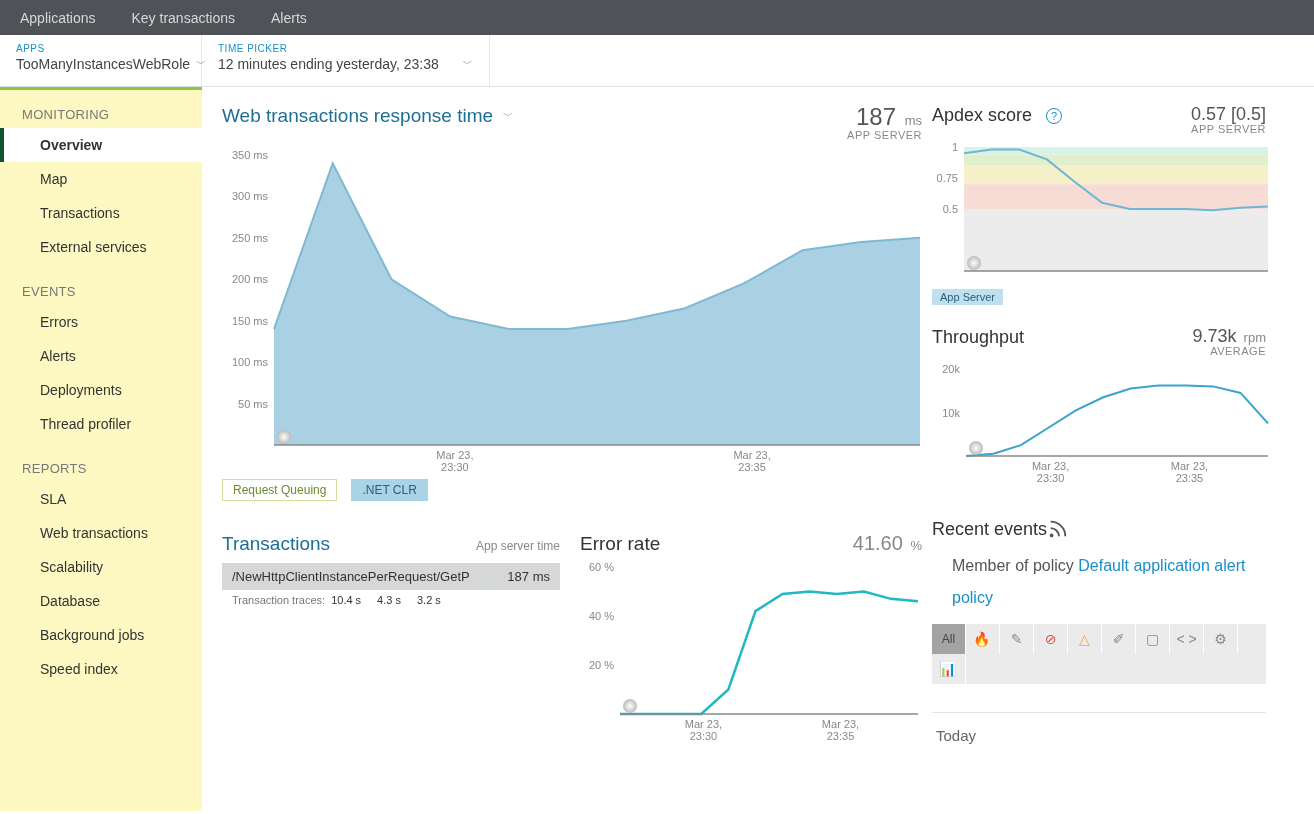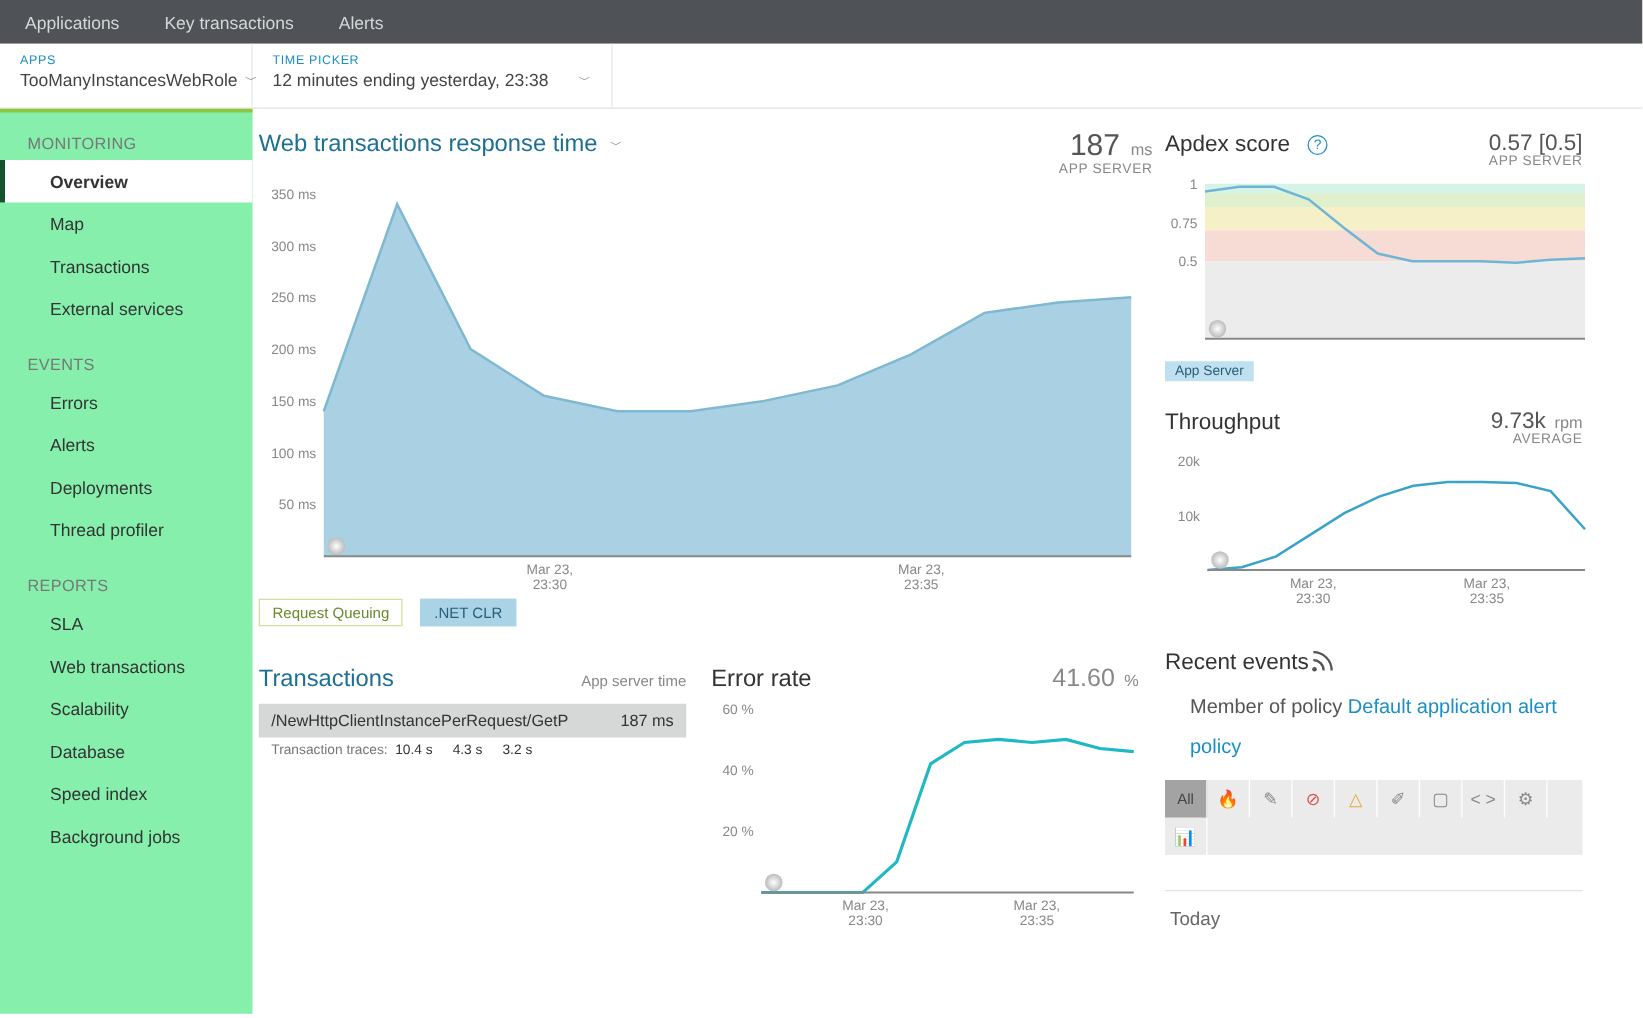--- a/index.html
+++ b/index.html
@@ -7,26 +7,26 @@
 .topbar{background:#4f5256;height:35px;display:flex;align-items:center;padding-left:20px}
 .topbar a{color:#d6d7d8;text-decoration:none;font-size:14px;margin-right:36px;cursor:pointer}
 .subbar{height:52px;border-bottom:1px solid #e1e1e1;display:flex;align-items:stretch;background:#fff;position:relative}
 .subbar-cell{padding:8px 16px 0 16px;border-right:1px solid #e8e8e8;height:100%}
 .subbar-cell.apps{width:202px}
 .subbar-label{font-size:10px;letter-spacing:.5px;color:#1a8fc7;text-transform:uppercase}
 .subbar-value{font-size:14px;color:#444;margin-top:2px;display:flex;align-items:center;gap:6px}
 .green-underline{position:absolute;left:0;top:52px;width:202px;height:3px;background:#8ec63f}
 .chev{color:#888;font-size:10px}
 .layout{display:flex;height:calc(100% - 90px)}
-.sidebar{width:202px;background:#86efac;height:100%;overflow-y:auto}
+.sidebar{width:202px;background:#fef9c3;height:100%;overflow-y:auto}
 .side-group{padding:20px 0 6px 22px;font-size:13px;color:#777;letter-spacing:.3px}
 .side-item{padding:9px 0 9px 40px;font-size:14px;color:#333;cursor:pointer}
 .side-item.active{background:#fff;font-weight:bold;border-left:4px solid #14532d;padding-left:36px}
 .main{flex:1;display:flex;padding:18px 0 0 0;gap:0;overflow:hidden}
-.col-left{width:720px;padding-left:5px}
+.col-left{width:720px;padding-left:20px}
 .col-right{width:360px;padding:0 16px 0 10px}
 .panel-title-row{display:flex;justify-content:space-between;align-items:flex-start;margin-bottom:8px}
 .panel-title{font-size:19px;color:#1d6f94;font-weight:400;display:flex;align-items:center;gap:10px}
 .panel-title.dark{color:#333}
 .metric-big{font-size:24px;color:#555;font-weight:300;text-align:right;line-height:1}
 .metric-unit{font-size:13px;color:#888;margin-left:2px}
 .metric-sub{font-size:11px;color:#888;letter-spacing:.5px;text-align:right}
 svg{display:block}
 .legend-row{margin-top:0;display:flex;gap:14px}
 .legend-chip{border:1px solid #cfe29a;background:#fff;color:#6a8a2a;font-size:12px;padding:3px 10px}
@@ -88,22 +88,22 @@
       <div class="side-group">EVENTS</div>
       <div class="side-item">Errors</div>
       <div class="side-item">Alerts</div>
       <div class="side-item">Deployments</div>
       <div class="side-item">Thread profiler</div>
       <div class="side-group">REPORTS</div>
       <div class="side-item">SLA</div>
       <div class="side-item">Web transactions</div>
       <div class="side-item">Scalability</div>
       <div class="side-item">Database</div>
+      <div class="side-item">Background jobs</div>
       <div class="side-item">Speed index</div>
-      <div class="side-item">Background jobs</div>
     </div>
 
   <div class="main">
     <div class="col-left">
 
       <div class="panel-title-row">
         <div class="panel-title">
           <span>Web transactions response time</span>
           <span class="chev">﹀</span>
         </div>

